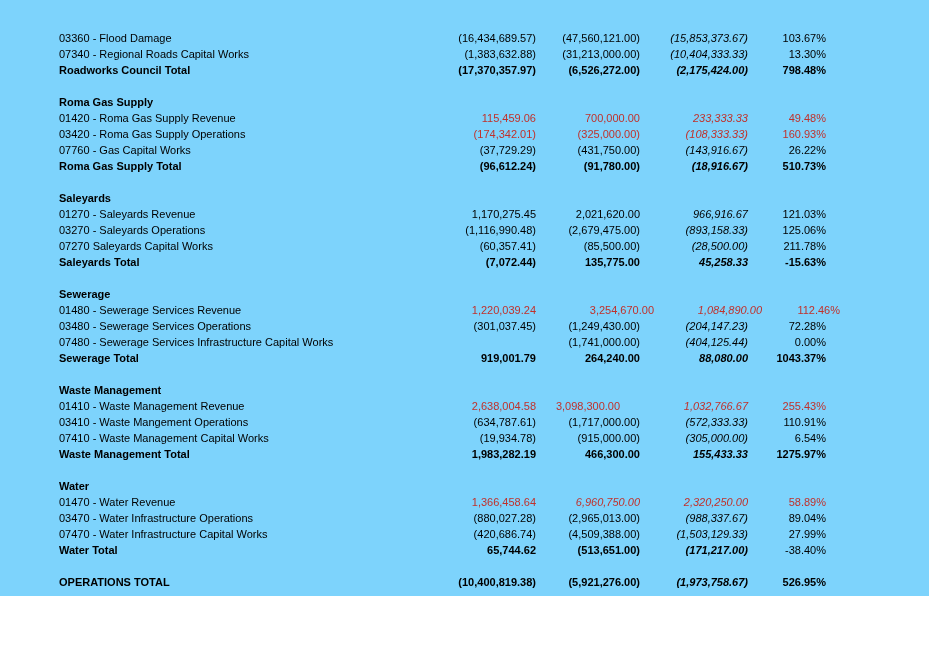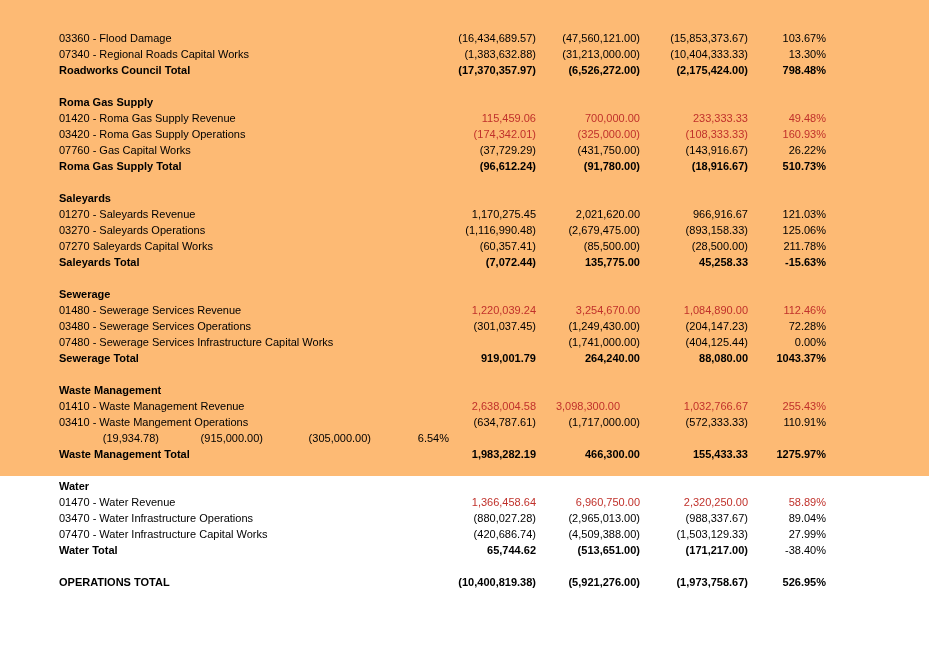--- a/index.html
+++ b/index.html
@@ -8,22 +8,22 @@
     padding: 0;
     background: #ffffff;
     width: 929px;
     height: 656px;
     overflow: hidden;
     font-family: "Liberation Sans", sans-serif;
   }
   .page {
     position: relative;
     width: 929px;
-    height: 476px;
-    background: #fdba74;
+    height: 596px;
+    background: #7dd3fc;
   }
   .report-table {
     position: absolute;
     top: 30px;
     left: 59px;
   }
   .row {
     display: flex;
     height: 16px;
   }
@@ -31,21 +31,21 @@
     font-size: 11px;
     line-height: 16px;
     color: #000000;
     white-space: pre;
     overflow: visible;
   }
   .label { width: 377px; text-align: left; }
   .num   { text-align: right; }
   .v0 { width: 100px; }
   .v1 { width: 104px; }
-  .v2 { width: 108px; }
+  .v2 { width: 108px; font-style: italic; }
   .v3 { width: 78px; }
   .bold { font-weight: bold; }
 </style>
 </head>
 <body>
 
 <div class="page">
   <div class="report-table">
       <div class="row">
         <div class="cell label">03360 - Flood Damage</div>
@@ -132,21 +132,21 @@
         <div class="cell num v2 bold">45,258.33</div>
         <div class="cell num v3 bold">-15.63%</div>
       </div>
       <div class="row"></div>
       <div class="row">
         <div class="cell label bold">Sewerage</div>
       </div>
       <div class="row">
         <div class="cell label">01480 - Sewerage Services Revenue</div>
         <div class="cell num v0" style="color: rgb(192, 49, 43);">1,220,039.24</div>
-        <div class="cell num v1" style="color: rgb(192, 49, 43);">3,254,670.00</div>
+        <div class="cell num v1" style="color: rgb(192, 49, 43); padding-left: 14px;">3,254,670.00</div>
         <div class="cell num v2" style="color: rgb(192, 49, 43);">1,084,890.00</div>
         <div class="cell num v3" style="color: rgb(192, 49, 43);">112.46%</div>
       </div>
       <div class="row">
         <div class="cell label">03480 - Sewerage Services Operations</div>
         <div class="cell num v0">(301,037.45)</div>
         <div class="cell num v1">(1,249,430.00)</div>
         <div class="cell num v2">(204,147.23)</div>
         <div class="cell num v3">72.28%</div>
       </div>
@@ -176,40 +176,41 @@
         <div class="cell num v3" style="color: rgb(192, 49, 43);">255.43%</div>
       </div>
       <div class="row">
         <div class="cell label">03410 - Waste Mangement Operations</div>
         <div class="cell num v0">(634,787.61)</div>
         <div class="cell num v1">(1,717,000.00)</div>
         <div class="cell num v2">(572,333.33)</div>
         <div class="cell num v3">110.91%</div>
       </div>
       <div class="row">
+        <div class="cell label">07410 - Waste Management Capital Works</div>
         <div class="cell num v0">(19,934.78)</div>
         <div class="cell num v1">(915,000.00)</div>
         <div class="cell num v2">(305,000.00)</div>
         <div class="cell num v3">6.54%</div>
       </div>
       <div class="row">
         <div class="cell label bold">Waste Management Total</div>
         <div class="cell num v0 bold">1,983,282.19</div>
         <div class="cell num v1 bold">466,300.00</div>
         <div class="cell num v2 bold">155,433.33</div>
         <div class="cell num v3 bold">1275.97%</div>
       </div>
       <div class="row"></div>
       <div class="row">
         <div class="cell label bold">Water</div>
       </div>
       <div class="row">
         <div class="cell label">01470 - Water Revenue</div>
         <div class="cell num v0" style="color: rgb(192, 49, 43);">1,366,458.64</div>
-        <div class="cell num v1" style="color: rgb(192, 49, 43);">6,960,750.00</div>
+        <div class="cell num v1" style="color: rgb(192, 49, 43); font-style: italic;">6,960,750.00</div>
         <div class="cell num v2" style="color: rgb(192, 49, 43);">2,320,250.00</div>
         <div class="cell num v3" style="color: rgb(192, 49, 43);">58.89%</div>
       </div>
       <div class="row">
         <div class="cell label">03470 - Water Infrastructure Operations</div>
         <div class="cell num v0">(880,027.28)</div>
         <div class="cell num v1">(2,965,013.00)</div>
         <div class="cell num v2">(988,337.67)</div>
         <div class="cell num v3">89.04%</div>
       </div>

